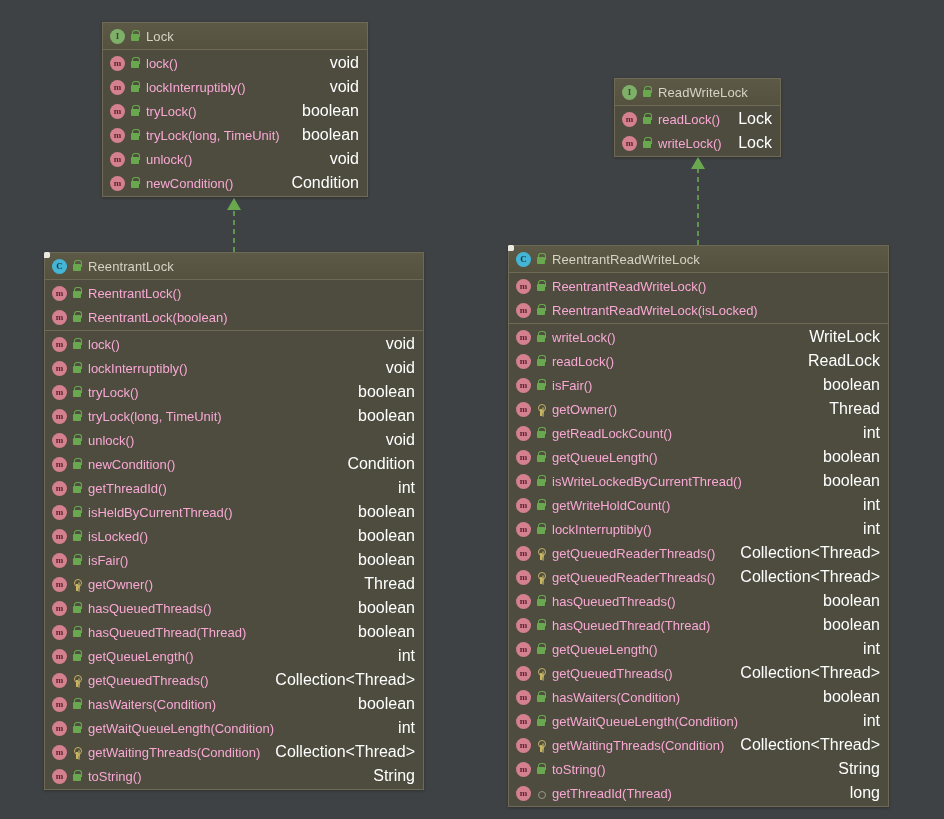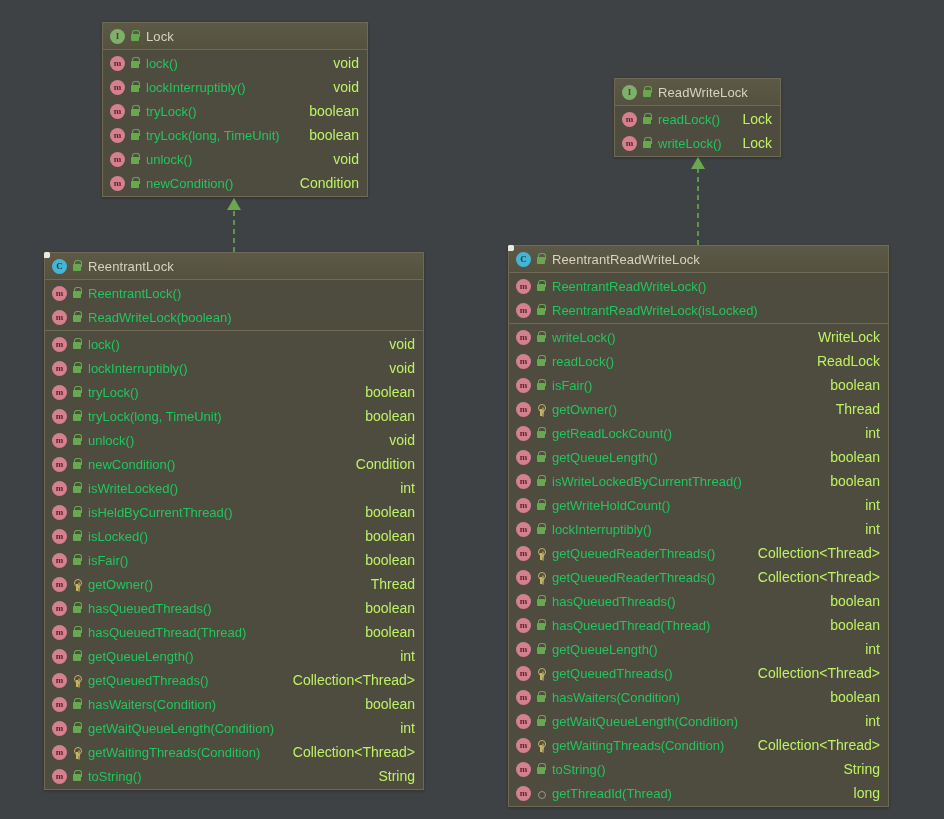--- a/index.html
+++ b/index.html
@@ -37,30 +37,30 @@
   .uml-section{padding:1px 0 1px 0;}
   .uml-section + .uml-section{border-top:1px solid #6e6a55;}
 
   .uml-row{
     height:24px;
     display:flex;align-items:center;
     padding:0 8px 0 7px;
     box-sizing:border-box;
   }
   .row-name{
-    color:#22c55e;
+    color:#f9a8d4;
     font-size:13px;
     white-space:nowrap;
     flex:0 1 auto;
     overflow:hidden;
     text-overflow:ellipsis;
   }
   .row-type{
-    color:#bef264;
-    font-size:14px;
+    color:#ffffff;
+    font-size:16px;
     white-space:nowrap;
     margin-left:auto;
     padding-left:10px;
   }
   .ico-kind{width:15px;height:15px;border-radius:50%;
     font-size:9px;font-weight:bold;
     color:#2b2b2b;
     margin-right:4px;
     font-family:"Liberation Serif",serif;
     line-height:15px;text-align:center;
@@ -186,21 +186,21 @@
       </div>
       <div class="uml-section">
         <div class="uml-row">
           <span class="ico-kind method">m</span>
           <span class="vis pub"></span>
           <span class="row-name">ReentrantLock()</span>
         </div>
         <div class="uml-row">
           <span class="ico-kind method">m</span>
           <span class="vis pub"></span>
-          <span class="row-name">ReadWriteLock(boolean)</span>
+          <span class="row-name">ReentrantLock(boolean)</span>
         </div>
       </div>
       <div class="uml-section">
         <div class="uml-row">
           <span class="ico-kind method">m</span>
           <span class="vis pub"></span>
           <span class="row-name">lock()</span>
           <span class="row-type">void</span>
         </div>
         <div class="uml-row">
@@ -229,21 +229,21 @@
         </div>
         <div class="uml-row">
           <span class="ico-kind method">m</span>
           <span class="vis pub"></span>
           <span class="row-name">newCondition()</span>
           <span class="row-type">Condition</span>
         </div>
         <div class="uml-row">
           <span class="ico-kind method">m</span>
           <span class="vis pub"></span>
-          <span class="row-name">isWriteLocked()</span>
+          <span class="row-name">getThreadId()</span>
           <span class="row-type">int</span>
         </div>
         <div class="uml-row">
           <span class="ico-kind method">m</span>
           <span class="vis pub"></span>
           <span class="row-name">isHeldByCurrentThread()</span>
           <span class="row-type">boolean</span>
         </div>
         <div class="uml-row">
           <span class="ico-kind method">m</span>

